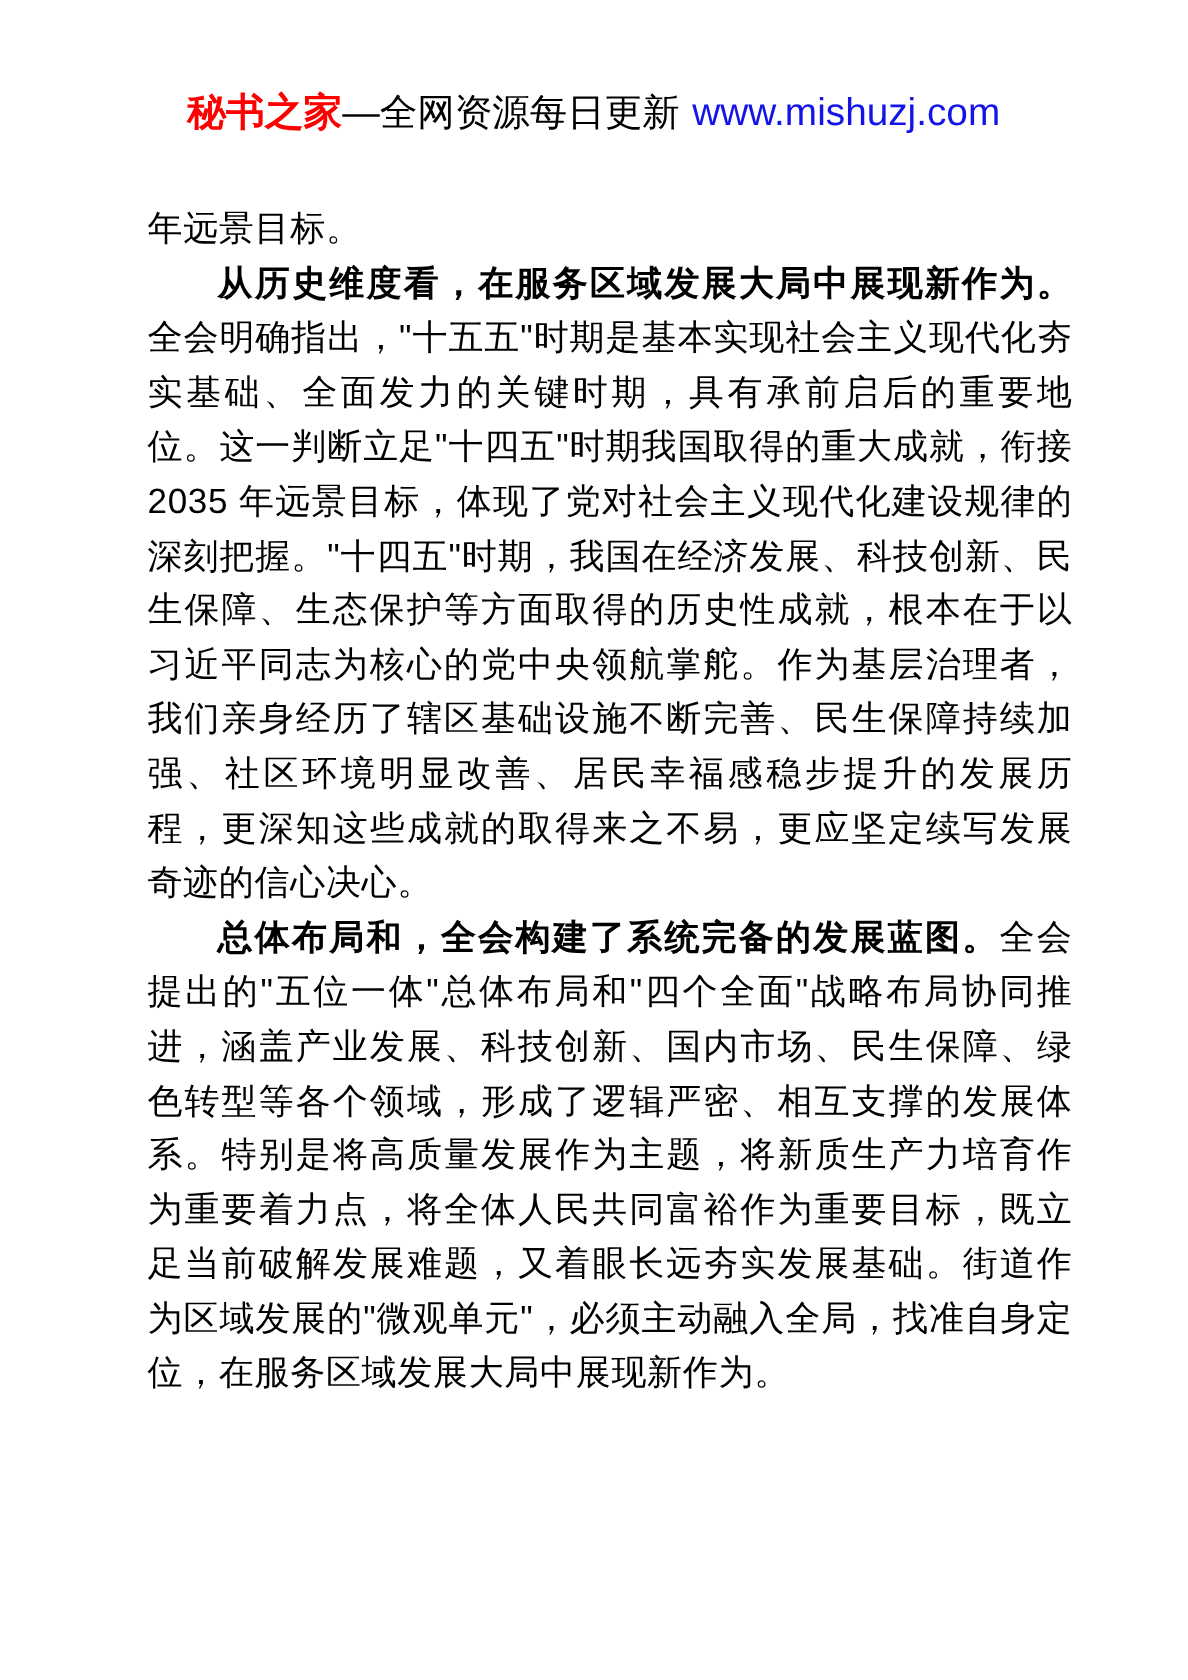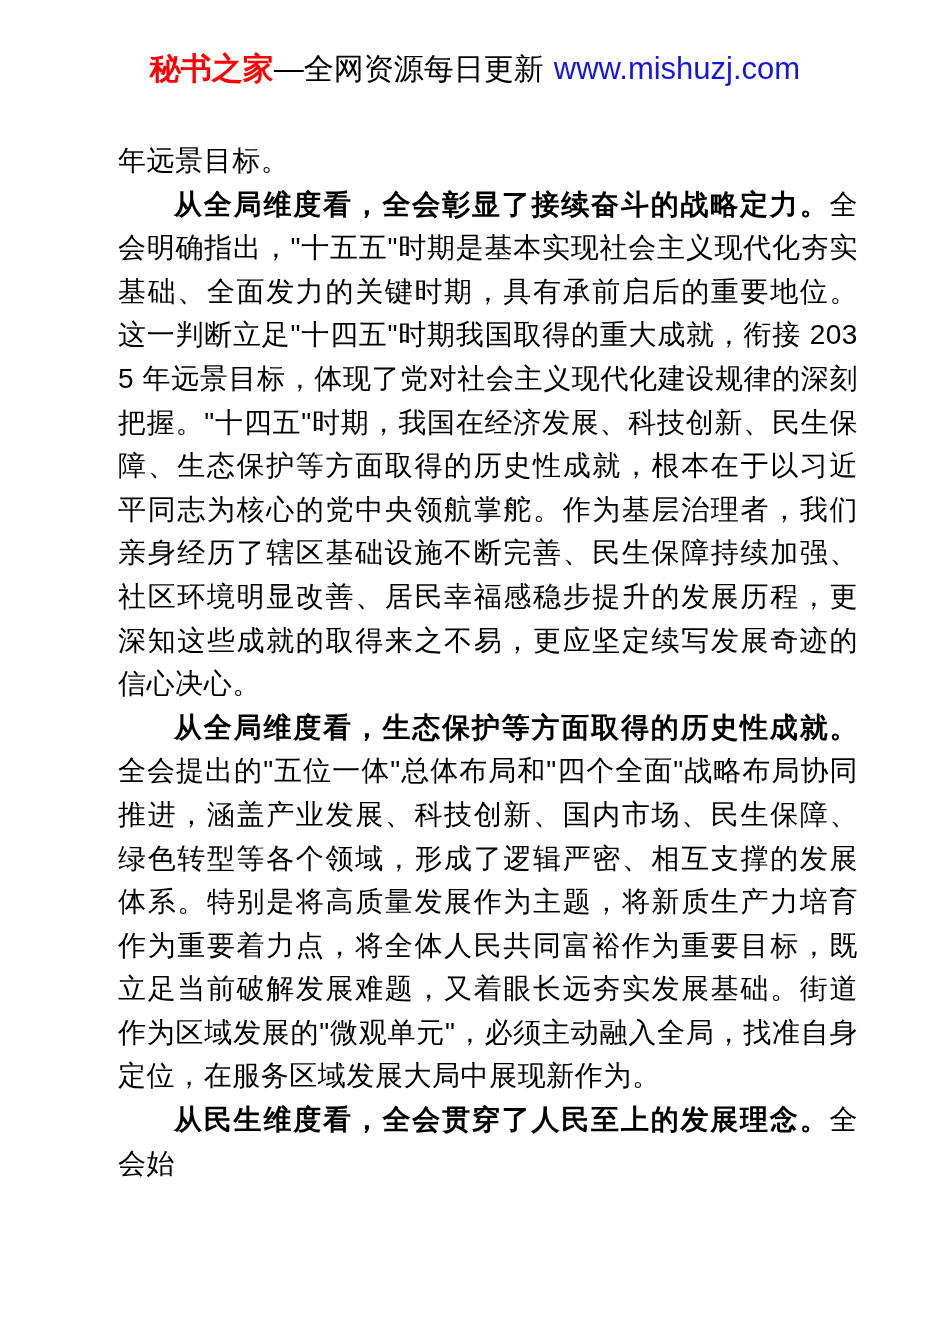--- a/index.html
+++ b/index.html
@@ -11,21 +11,21 @@
     position: relative;
     width: 950px;
     height: 1344px;
     background: #ffffff;
     box-sizing: border-box;
     overflow: hidden;
     font-family: "Liberation Sans", "DejaVu Sans", sans-serif;
     color: #000000;
   }
   .header {
-    padding-top: 51px;
+    padding-top: 72px;
     text-align: center;
     white-space: nowrap;
     line-height: 36px;
     font-size: 30px;
   }
   .header .brand {
     color: #fe0000;
     font-weight: 700;
     font-size: 31px;
   }
@@ -70,20 +70,19 @@
 
 <div class="page">
 
   <div class="header">
     <span class="brand">秘书之家</span><span class="dash">—</span><span class="tagline">全网资源每日更新</span><a class="url">www.mishuzj.com</a>
   </div>
 
   <div class="content">
     <p><span>年远景目标。</span></p>
 
-    <p class="indent"><strong>从全局维度看，全会彰显了接续奋斗的战略定力。</strong><span>全会明确指出，"十五五"时期是基本实现社会主义现代化夯实基础、全面发力的关键时期，具有承前启后的重要地位。这一判断立足"十四五"时期我国取得的重大成就，衔接 2035 年远景目标，体现了党对社会主义现代化建设规律的深刻把握。"十四五"时期，我国在经济发展、科技创新、民生保障、生态保护等方面取得的历史性成就，根本在于以习近平同志为核心的党中央领航掌舵。作为基层治理者，我们亲身经历了辖区基础设施不断完善、民生保障持续加强、社区环境明显改善、居民幸福感稳步提升的发展历程，更深知这些成就的取得来之不易，更应坚定续写发展奇迹的信心决心。</span></p>
+    <p class="indent"><strong>从历史维度看，在服务区域发展大局中展现新作为。</strong><span>全会明确指出，"十五五"时期是基本实现社会主义现代化夯实基础、全面发力的关键时期，具有承前启后的重要地位。这一判断立足"十四五"时期我国取得的重大成就，衔接 2035 年远景目标，体现了党对社会主义现代化建设规律的深刻把握。"十四五"时期，我国在经济发展、科技创新、民生保障、生态保护等方面取得的历史性成就，根本在于以习近平同志为核心的党中央领航掌舵。作为基层治理者，我们亲身经历了辖区基础设施不断完善、民生保障持续加强、社区环境明显改善、居民幸福感稳步提升的发展历程，更深知这些成就的取得来之不易，更应坚定续写发展奇迹的信心决心。</span></p>
 
-    <p class="indent"><strong>从全局维度看，生态保护等方面取得的历史性成就。</strong><span>全会提出的"五位一体"总体布局和"四个全面"战略布局协同推进，涵盖产业发展、科技创新、国内市场、民生保障、绿色转型等各个领域，形成了逻辑严密、相互支撑的发展体系。特别是将高质量发展作为主题，将新质生产力培育作为重要着力点，将全体人民共同富裕作为重要目标，既立足当前破解发展难题，又着眼长远夯实发展基础。街道作为区域发展的"微观单元"，必须主动融入全局，找准自身定位，在服务区域发展大局中展现新作为。</span></p>
+    <p class="indent"><strong>总体布局和，全会构建了系统完备的发展蓝图。</strong><span>全会提出的"五位一体"总体布局和"四个全面"战略布局协同推进，涵盖产业发展、科技创新、国内市场、民生保障、绿色转型等各个领域，形成了逻辑严密、相互支撑的发展体系。特别是将高质量发展作为主题，将新质生产力培育作为重要着力点，将全体人民共同富裕作为重要目标，既立足当前破解发展难题，又着眼长远夯实发展基础。街道作为区域发展的"微观单元"，必须主动融入全局，找准自身定位，在服务区域发展大局中展现新作为。</span></p>
 
-    <p class="indent"><strong>从民生维度看，全会贯穿了人民至上的发展理念。</strong><span>全会始</span></p>
   </div>
 
 </div>
 
 </body></html>

